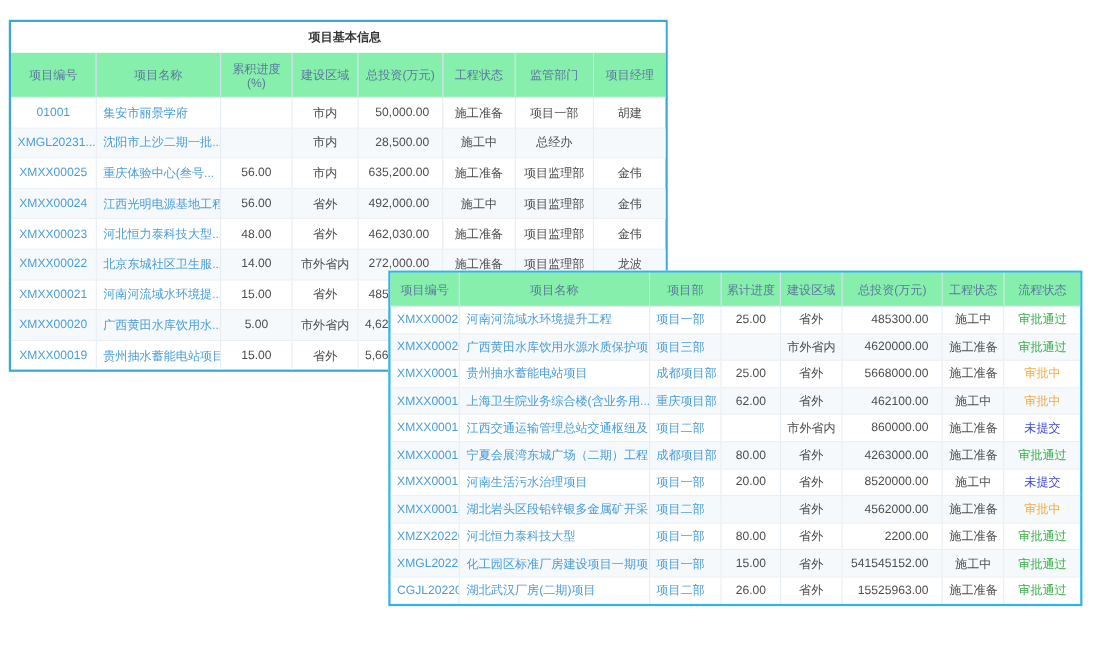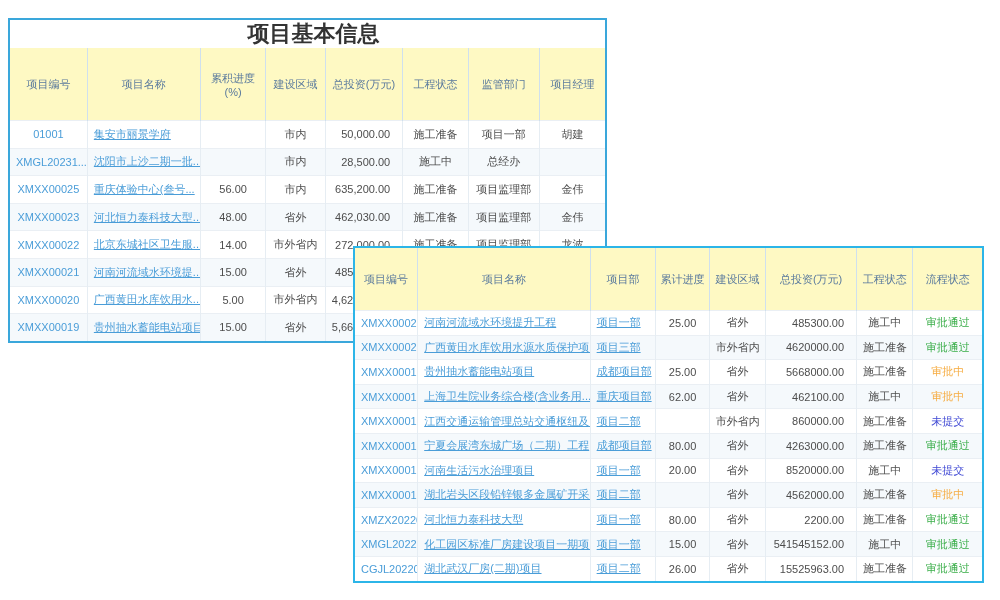--- a/index.html
+++ b/index.html
@@ -1,35 +1,35 @@
 <!DOCTYPE html>
 <html><head>
 <meta charset="utf-8">
 <style>
   html,body{margin:0;padding:0;background:#ffffff;font-family:"Liberation Sans","DejaVu Sans",sans-serif;}
   .stage{position:relative;width:1000px;height:600px;background:#fff;overflow:hidden;}
   .panel{position:absolute;background:#fff;box-sizing:border-box;}
   .panel-basic{left:8px;top:18px;width:599px;border:2px solid #3aa7db;z-index:1;}
   .panel-supervision{left:353px;top:246px;width:631px;border:2px solid #2cb5e8;z-index:2;}
   .panel-title{text-align:center;font-weight:bold;color:#333;background:#fff;}
-  .panel-basic .panel-title{font-size:22px;line-height:28px;height:28px;padding-left:12px;}
+  .panel-basic .panel-title{font-size:11px;line-height:28px;height:28px;padding-left:12px;}
   .panel-supervision .panel-title{font-size:18px;line-height:42px;height:42px;}
   table{width:100%;border-collapse:collapse;table-layout:fixed;}
-  th{background:#fef9c3;color:#5a7a9d;font-size:11px;font-weight:normal;
-     border-left:1px solid #cfe0ee;padding:18px 4px;text-align:center;vertical-align:middle;}
+  th{background:#86efac;color:#5a7a9d;font-size:11px;font-weight:normal;
+     border-left:1px solid #cfe0ee;padding:2px 4px;text-align:center;vertical-align:middle;}
   th:first-child{border-left:none;}
   .panel-basic th{height:36px;}
   .panel-supervision th{height:26px;}
   td{font-size:11px;color:#4d4d4d;border-top:1px solid #eaeff4;border-left:1px solid #e6edf3;
      padding:0 6px;white-space:nowrap;overflow:hidden;vertical-align:middle;}
   td:first-child{border-left:none;}
   .panel-basic td{height:26.6px;}
   .panel-supervision td{height:23.6px;}
   tbody tr:nth-child(even) td{background:#f5f9fc;}
-  .al{text-align:left;text-decoration:underline;} .ac{text-align:center;} .ar{text-align:right;}
+  .al{text-align:left;} .ac{text-align:center;} .ar{text-align:right;}
   .link{color:#4a9dd8;}
   .money{padding-right:12px;}
 </style>
 </head>
 <body>
 
 <div class="stage">
 
   <section class="panel panel-basic">
     <div class="panel-title">项目基本信息</div>
@@ -81,20 +81,30 @@
             <td class="ac link">XMXX00025</td>
             <td class="al link">重庆体验中心(叁号...</td>
             <td class="ac">56.00</td>
             <td class="ac">市内</td>
             <td class="ar money">635,200.00</td>
             <td class="ac">施工准备</td>
             <td class="ac">项目监理部</td>
             <td class="ac">金伟</td>
           </tr>
           <tr>
+            <td class="ac link">XMXX00024</td>
+            <td class="al link">江西光明电源基地工程</td>
+            <td class="ac">56.00</td>
+            <td class="ac">省外</td>
+            <td class="ar money">492,000.00</td>
+            <td class="ac">施工中</td>
+            <td class="ac">项目监理部</td>
+            <td class="ac">金伟</td>
+          </tr>
+          <tr>
             <td class="ac link">XMXX00023</td>
             <td class="al link">河北恒力泰科技大型...</td>
             <td class="ac">48.00</td>
             <td class="ac">省外</td>
             <td class="ar money">462,030.00</td>
             <td class="ac">施工准备</td>
             <td class="ac">项目监理部</td>
             <td class="ac">金伟</td>
           </tr>
           <tr>

